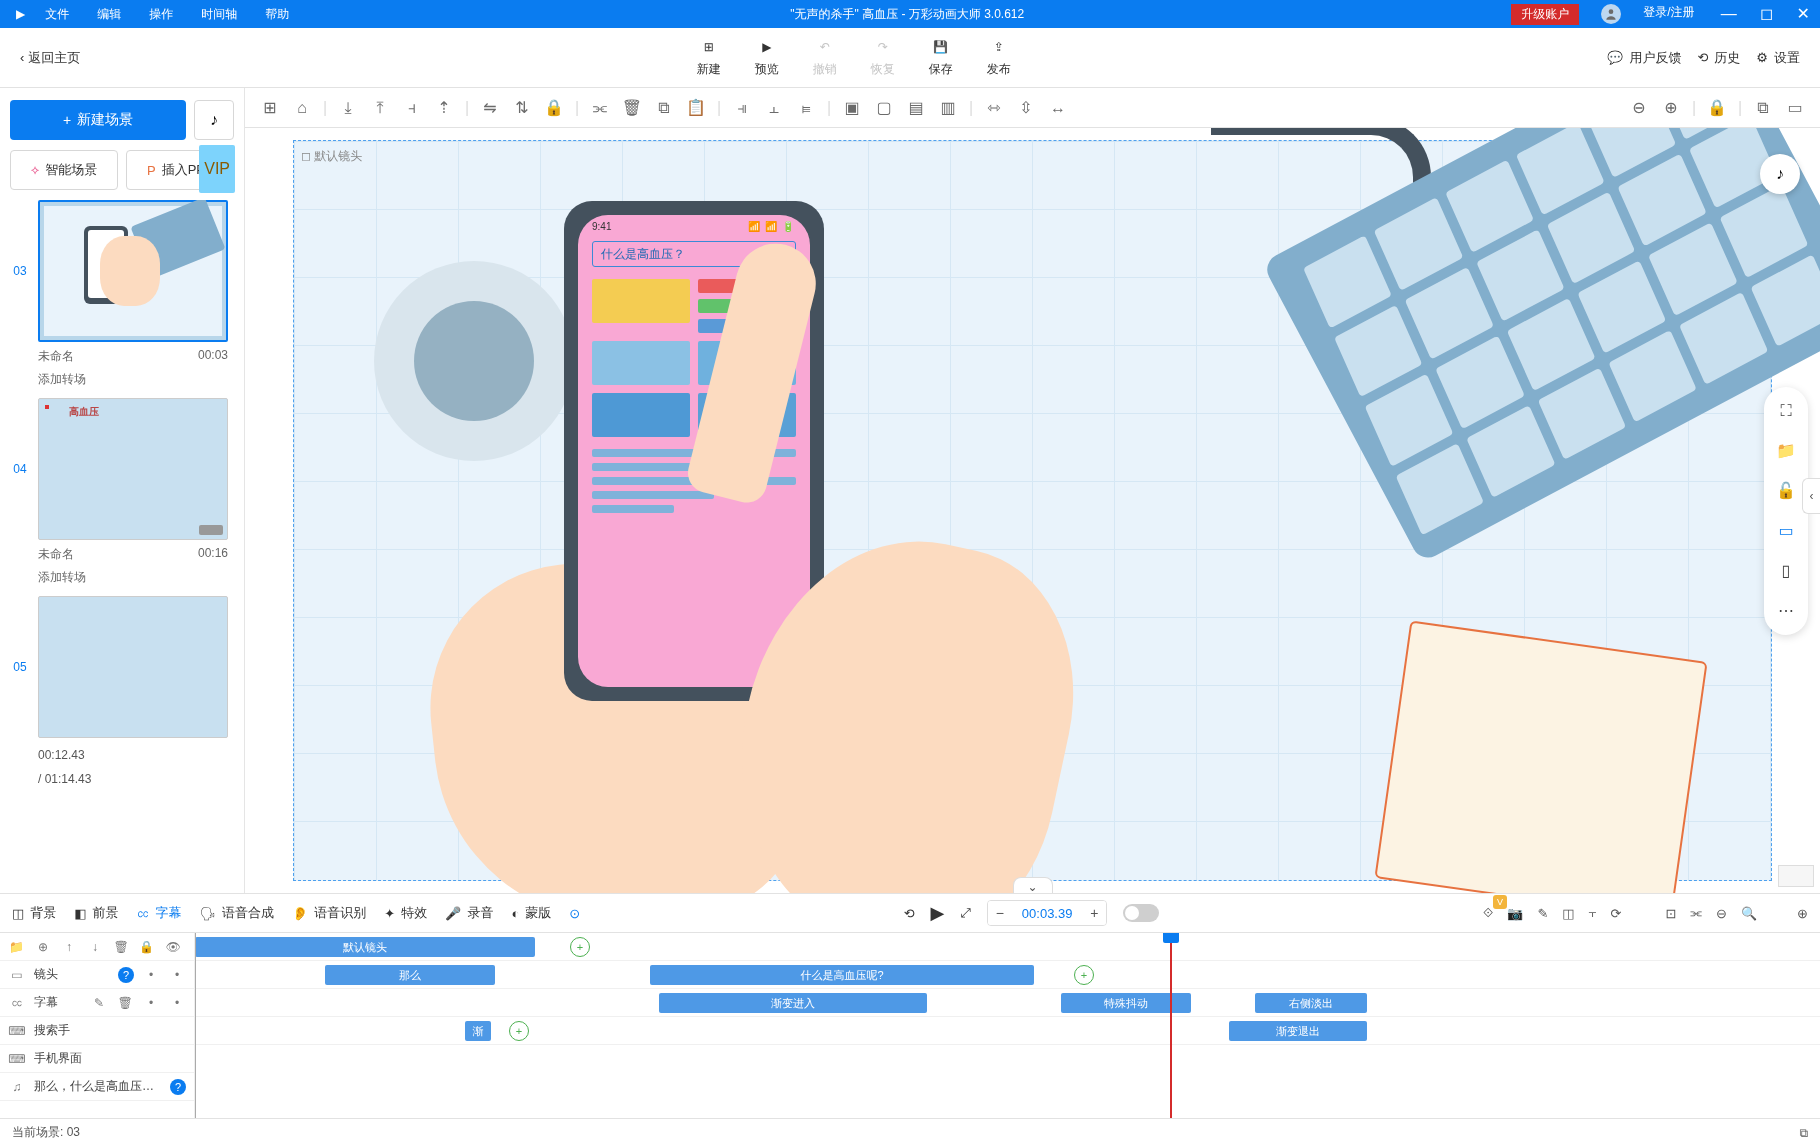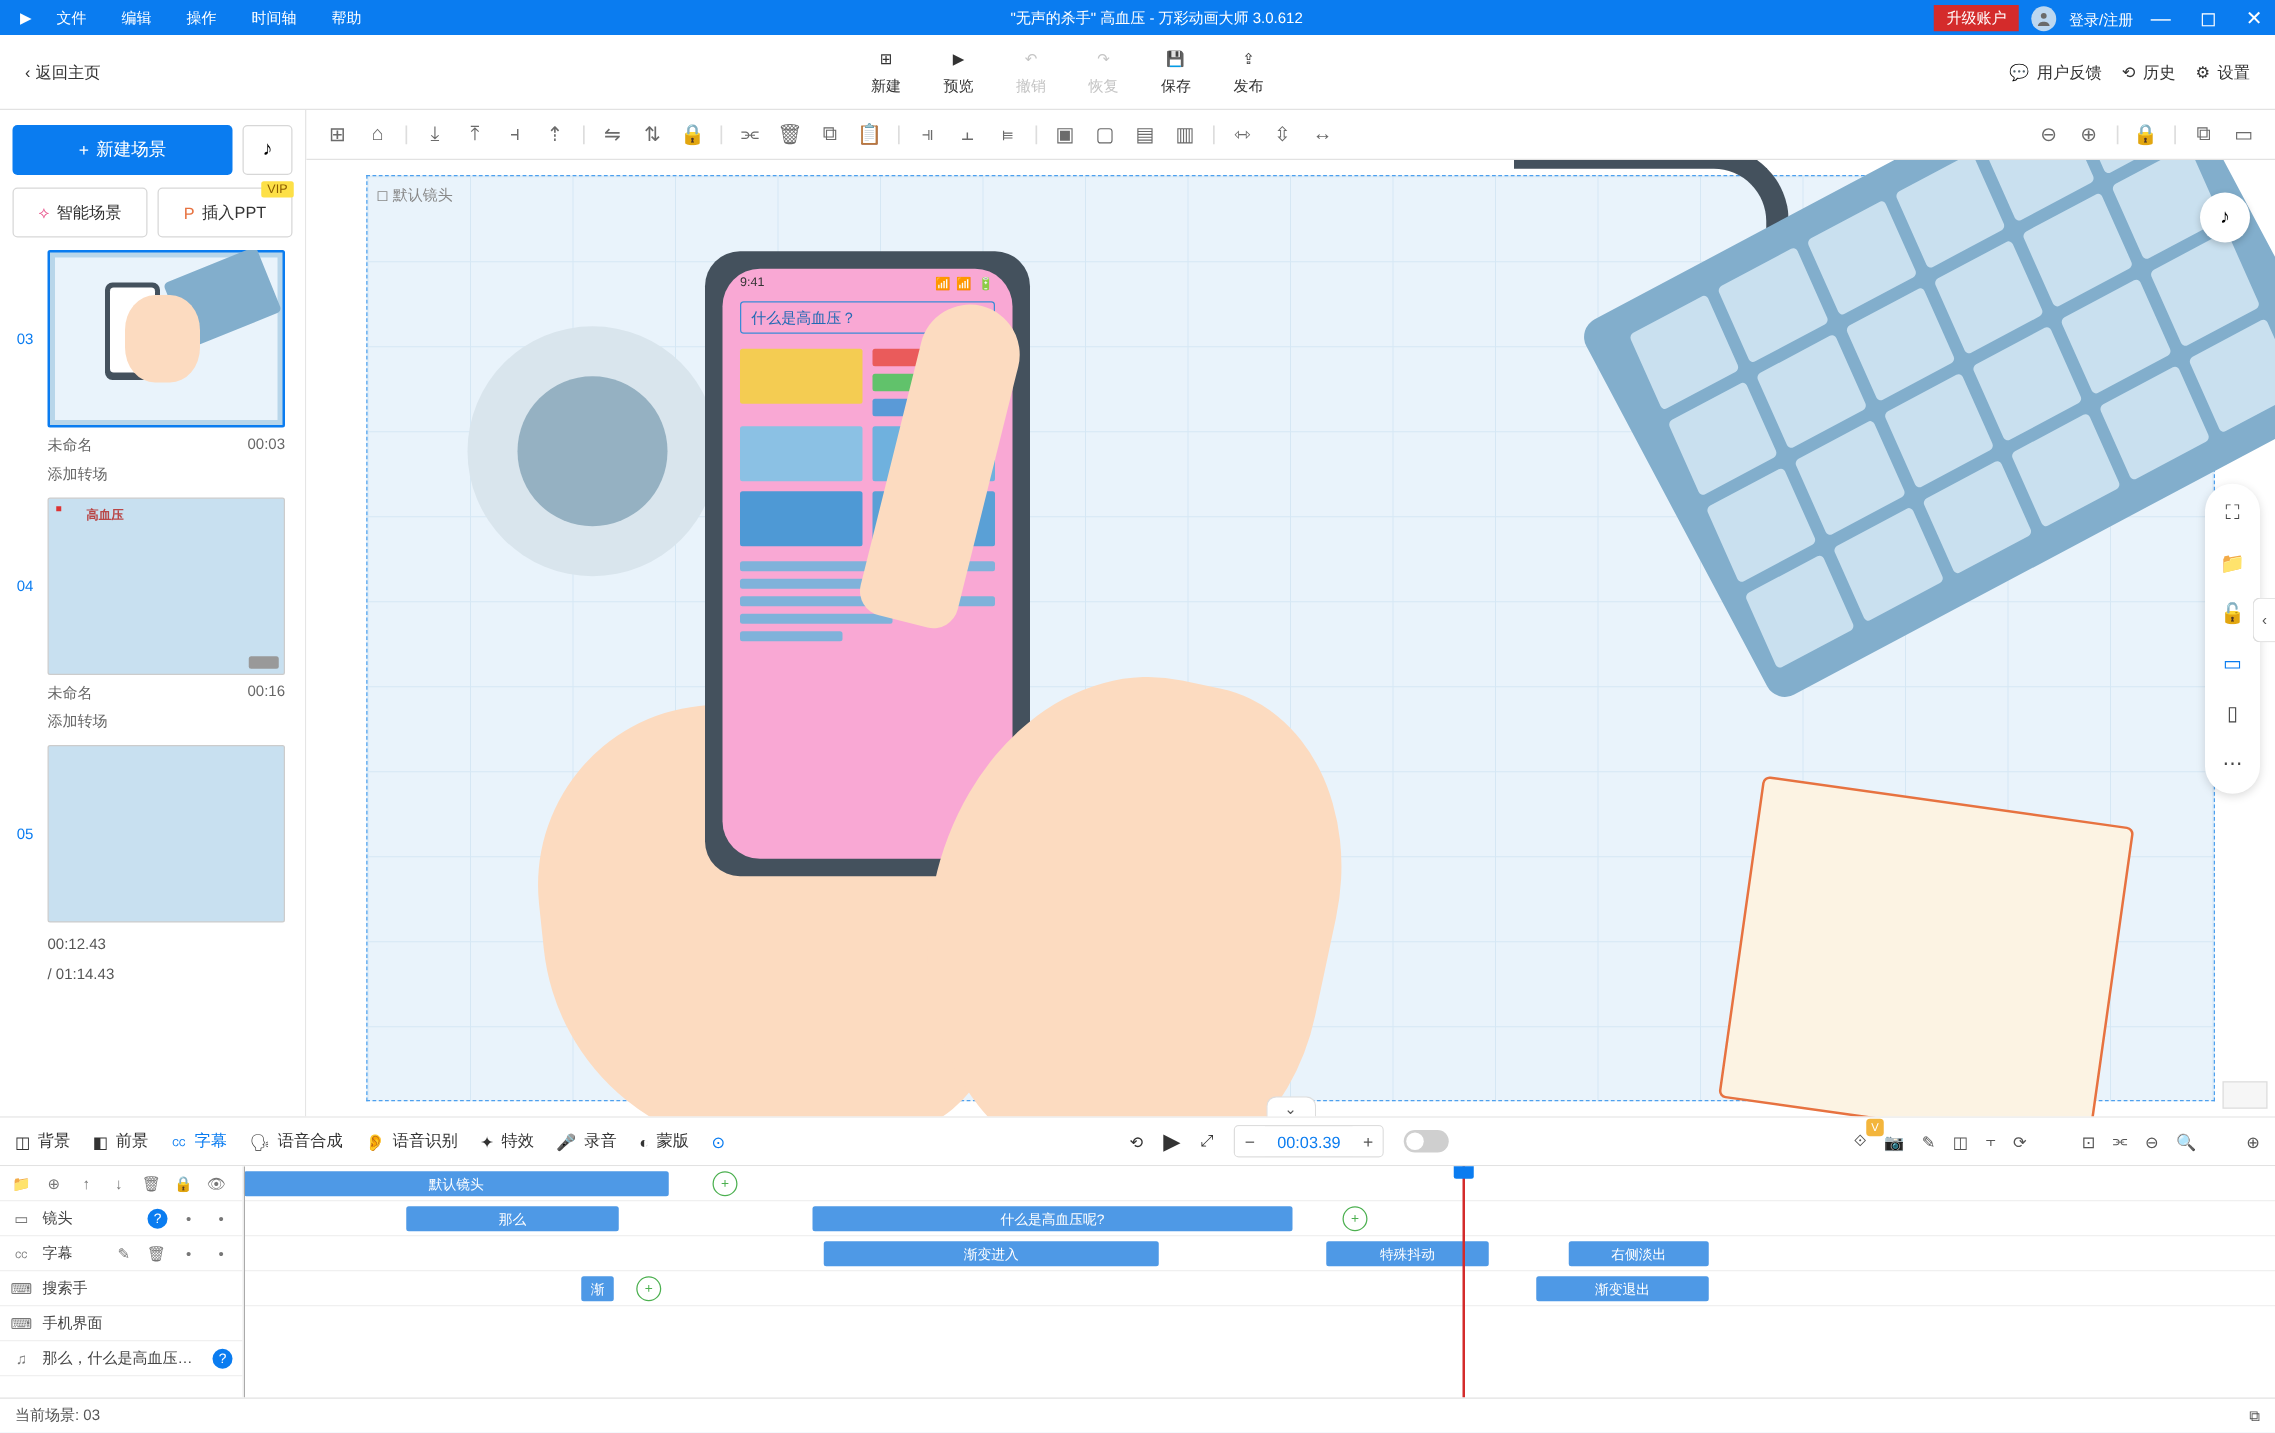--- a/index.html
+++ b/index.html
@@ -3,21 +3,21 @@
 <meta charset="utf-8">
 <style>
 * { margin: 0; padding: 0; box-sizing: border-box; font-family: "Microsoft YaHei", Arial, sans-serif; }
 body { background: #fff; width: 1820px; height: 1146px; overflow: hidden; position: relative; }
 
 
 .titlebar { height: 28px; background: #0a7cf0; color: #fff; display: flex; align-items: center; font-size: 12px; }
 .titlebar .menus { display: flex; gap: 0; }
 .titlebar .menus span { padding: 0 14px; cursor: pointer; }
 .titlebar .title-center { flex: 1; text-align: center; }
-.titlebar .right { display: flex; align-items: flex-end; gap: 4px; }
+.titlebar .right { display: flex; align-items: flex-start; gap: 16px; }
 .upg-btn { background: #d42b2b; color:#fff; padding: 2px 10px; font-size: 12px; }
 .user-circle { width: 20px; height: 20px; border-radius: 50%; background: #bcd7f0; display:inline-flex; align-items:center; justify-content:center; margin: 0 6px; }
 .user-circle svg { fill:#6b6b6b; }
 .winbtns span { padding: 0 10px; font-size: 16px; }
 
 
 .main-toolbar { height: 60px; background: #fff; display: flex; align-items: center; border-bottom: 1px solid #e2e2e2; }
 .back-home { padding: 0 20px; font-size: 13px; color:#333; display:flex; align-items:center; gap:4px; }
 .tool-center { flex:1; display:flex; justify-content:center; gap:34px; }
 .tb-item { display:flex; flex-direction:column; align-items:center; font-size:12px; color:#333; gap:4px; }
@@ -27,21 +27,21 @@
 .tool-right .ritem { display:flex; align-items:center; gap:6px; }
 
 
 .body-area { display:flex; height: calc(100% - 28px - 60px - 225px - 28px); }
 .left-panel { width: 245px; background:#fff; border-right:1px solid #e5e5e5; display:flex; flex-direction:column; padding:12px 10px; gap:10px; overflow:hidden; position:relative; }
 .new-scene-row { display:flex; gap:8px; }
 .new-scene-btn { flex:1; background:#0a7cf0; color:#fff; border:none; height:40px; border-radius:4px; font-size:14px; display:flex; align-items:center; justify-content:center; gap:6px; }
 .music-sq { width:40px; height:40px; border:1px solid #d7d7d7; border-radius:4px; display:flex; align-items:center; justify-content:center; }
 .two-btn-row { display:flex; gap:8px; position:relative; }
 .out-btn { flex:1; height:40px; border:1px solid #d7d7d7; border-radius:4px; font-size:13px; display:flex; align-items:center; justify-content:center; gap:6px; color:#333; background:#fff; position:relative; }
-.vip-badge { position:absolute; top:-6px; right:-2px; background:#fde047; color:#8a5a00; font-size:10px; padding:1px 5px; border-radius:2px; }
+.vip-badge { position:absolute; top:-6px; right:-2px; background:#7dd3fc; color:#8a5a00; font-size:16px; padding:15px 5px; border-radius:2px; }
 
 .scene-list { flex:1; overflow-y:auto; }
 .scene-item { display:flex; gap:6px; flex-direction:column; margin-bottom:10px; }
 .scene-row { display:flex; gap:8px; align-items:center; }
 .scene-num { width:20px; font-size:12px; color:#0a7cf0; text-align:center; }
 .scene-thumb { width:190px; height:142px; background:#b8d6ea; border:1px solid #ccc; border-radius:2px; position:relative; }
 .scene-thumb.active { border:2px solid #0a7cf0; }
 .scene-meta { display:flex; justify-content:space-between; font-size:12px; color:#666; padding-left:28px; padding-right:6px; }
 .trans-label { font-size:12px; color:#666; padding-left:28px; }
 .left-time-row { font-size:12px; color:#555; padding-left:28px; display:flex; gap:10px;flex-direction:column; }

